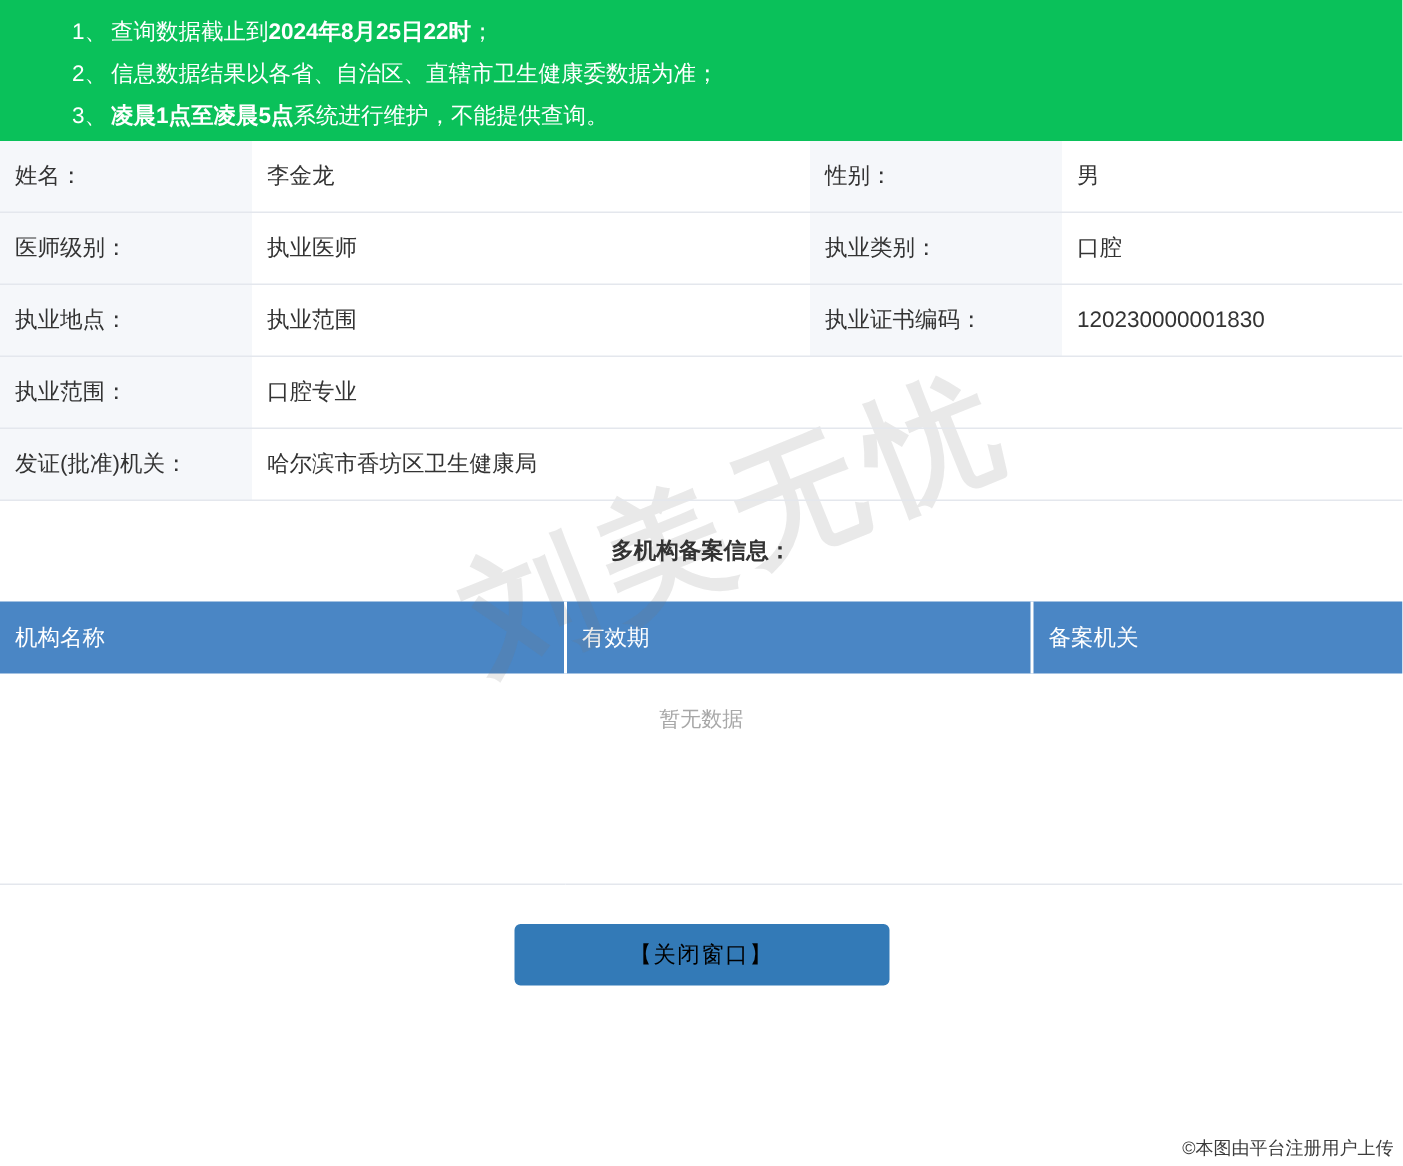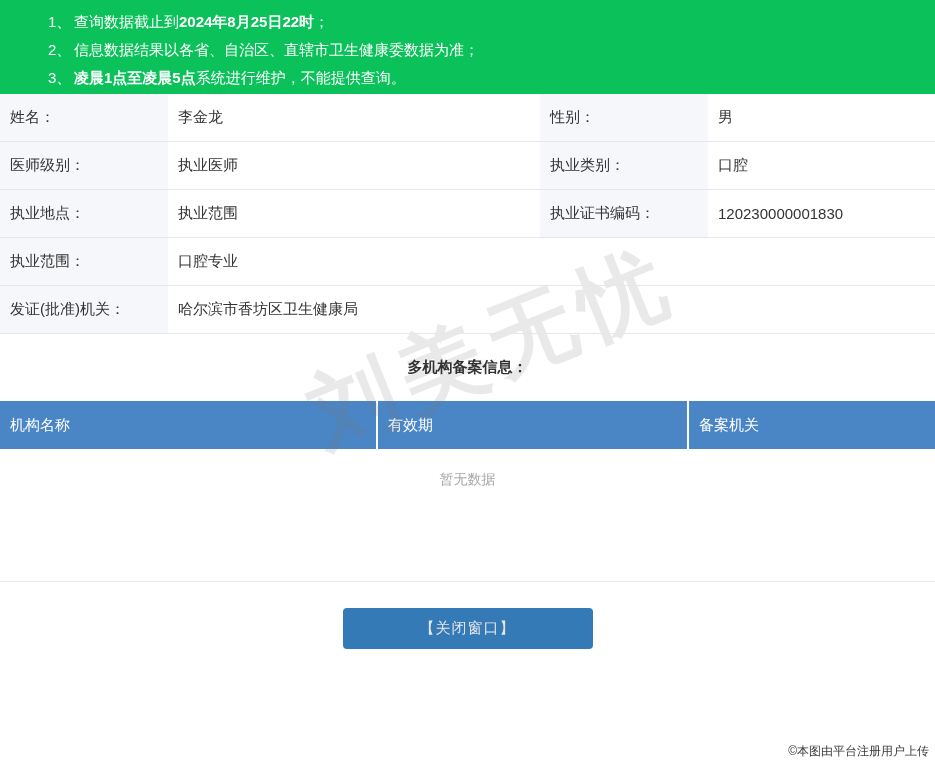--- a/index.html
+++ b/index.html
@@ -115,48 +115,48 @@
     border-right: 2px solid #ffffff;
   }
   .record-table th:last-child { border-right: none; }
   .rc1 { width: 377px; }
   .rc2 { width: 311px; }
   .rc3 { width: 247px; }
   .empty-row td {
     text-align: center;
     color: #a8a8a8;
     font-size: 14px;
-    padding: 22px 0 0 0;
+    padding: 22px 0 8px 0;
     height: 110px;
     vertical-align: top;
     border-bottom: 1px solid #e4e7ed;
   }
 
   
   .footer {
     padding-top: 26px;
     text-align: center;
   }
   .close-btn {
     display: inline-block;
     width: 250px;
     background: #337ab7;
-    color: #e5e5e5;
+    color: #000000;
     border: none;
     border-radius: 4px;
     padding: 11px 0;
     font-size: 15px;
     font-family: Liberation Sans, sans-serif;
     cursor: pointer;
     letter-spacing: 1px;
   }
   .credit {
     position: absolute;
     right: 4px;
-    bottom: 16px;
+    bottom: 2px;
     font-size: 12px;
     color: #3b3b3b;
     background: rgba(255,255,255,0.75);
     padding: 1px 2px;
   }
 </style>
 </head>
 <body>
 
 <div class="notice">

